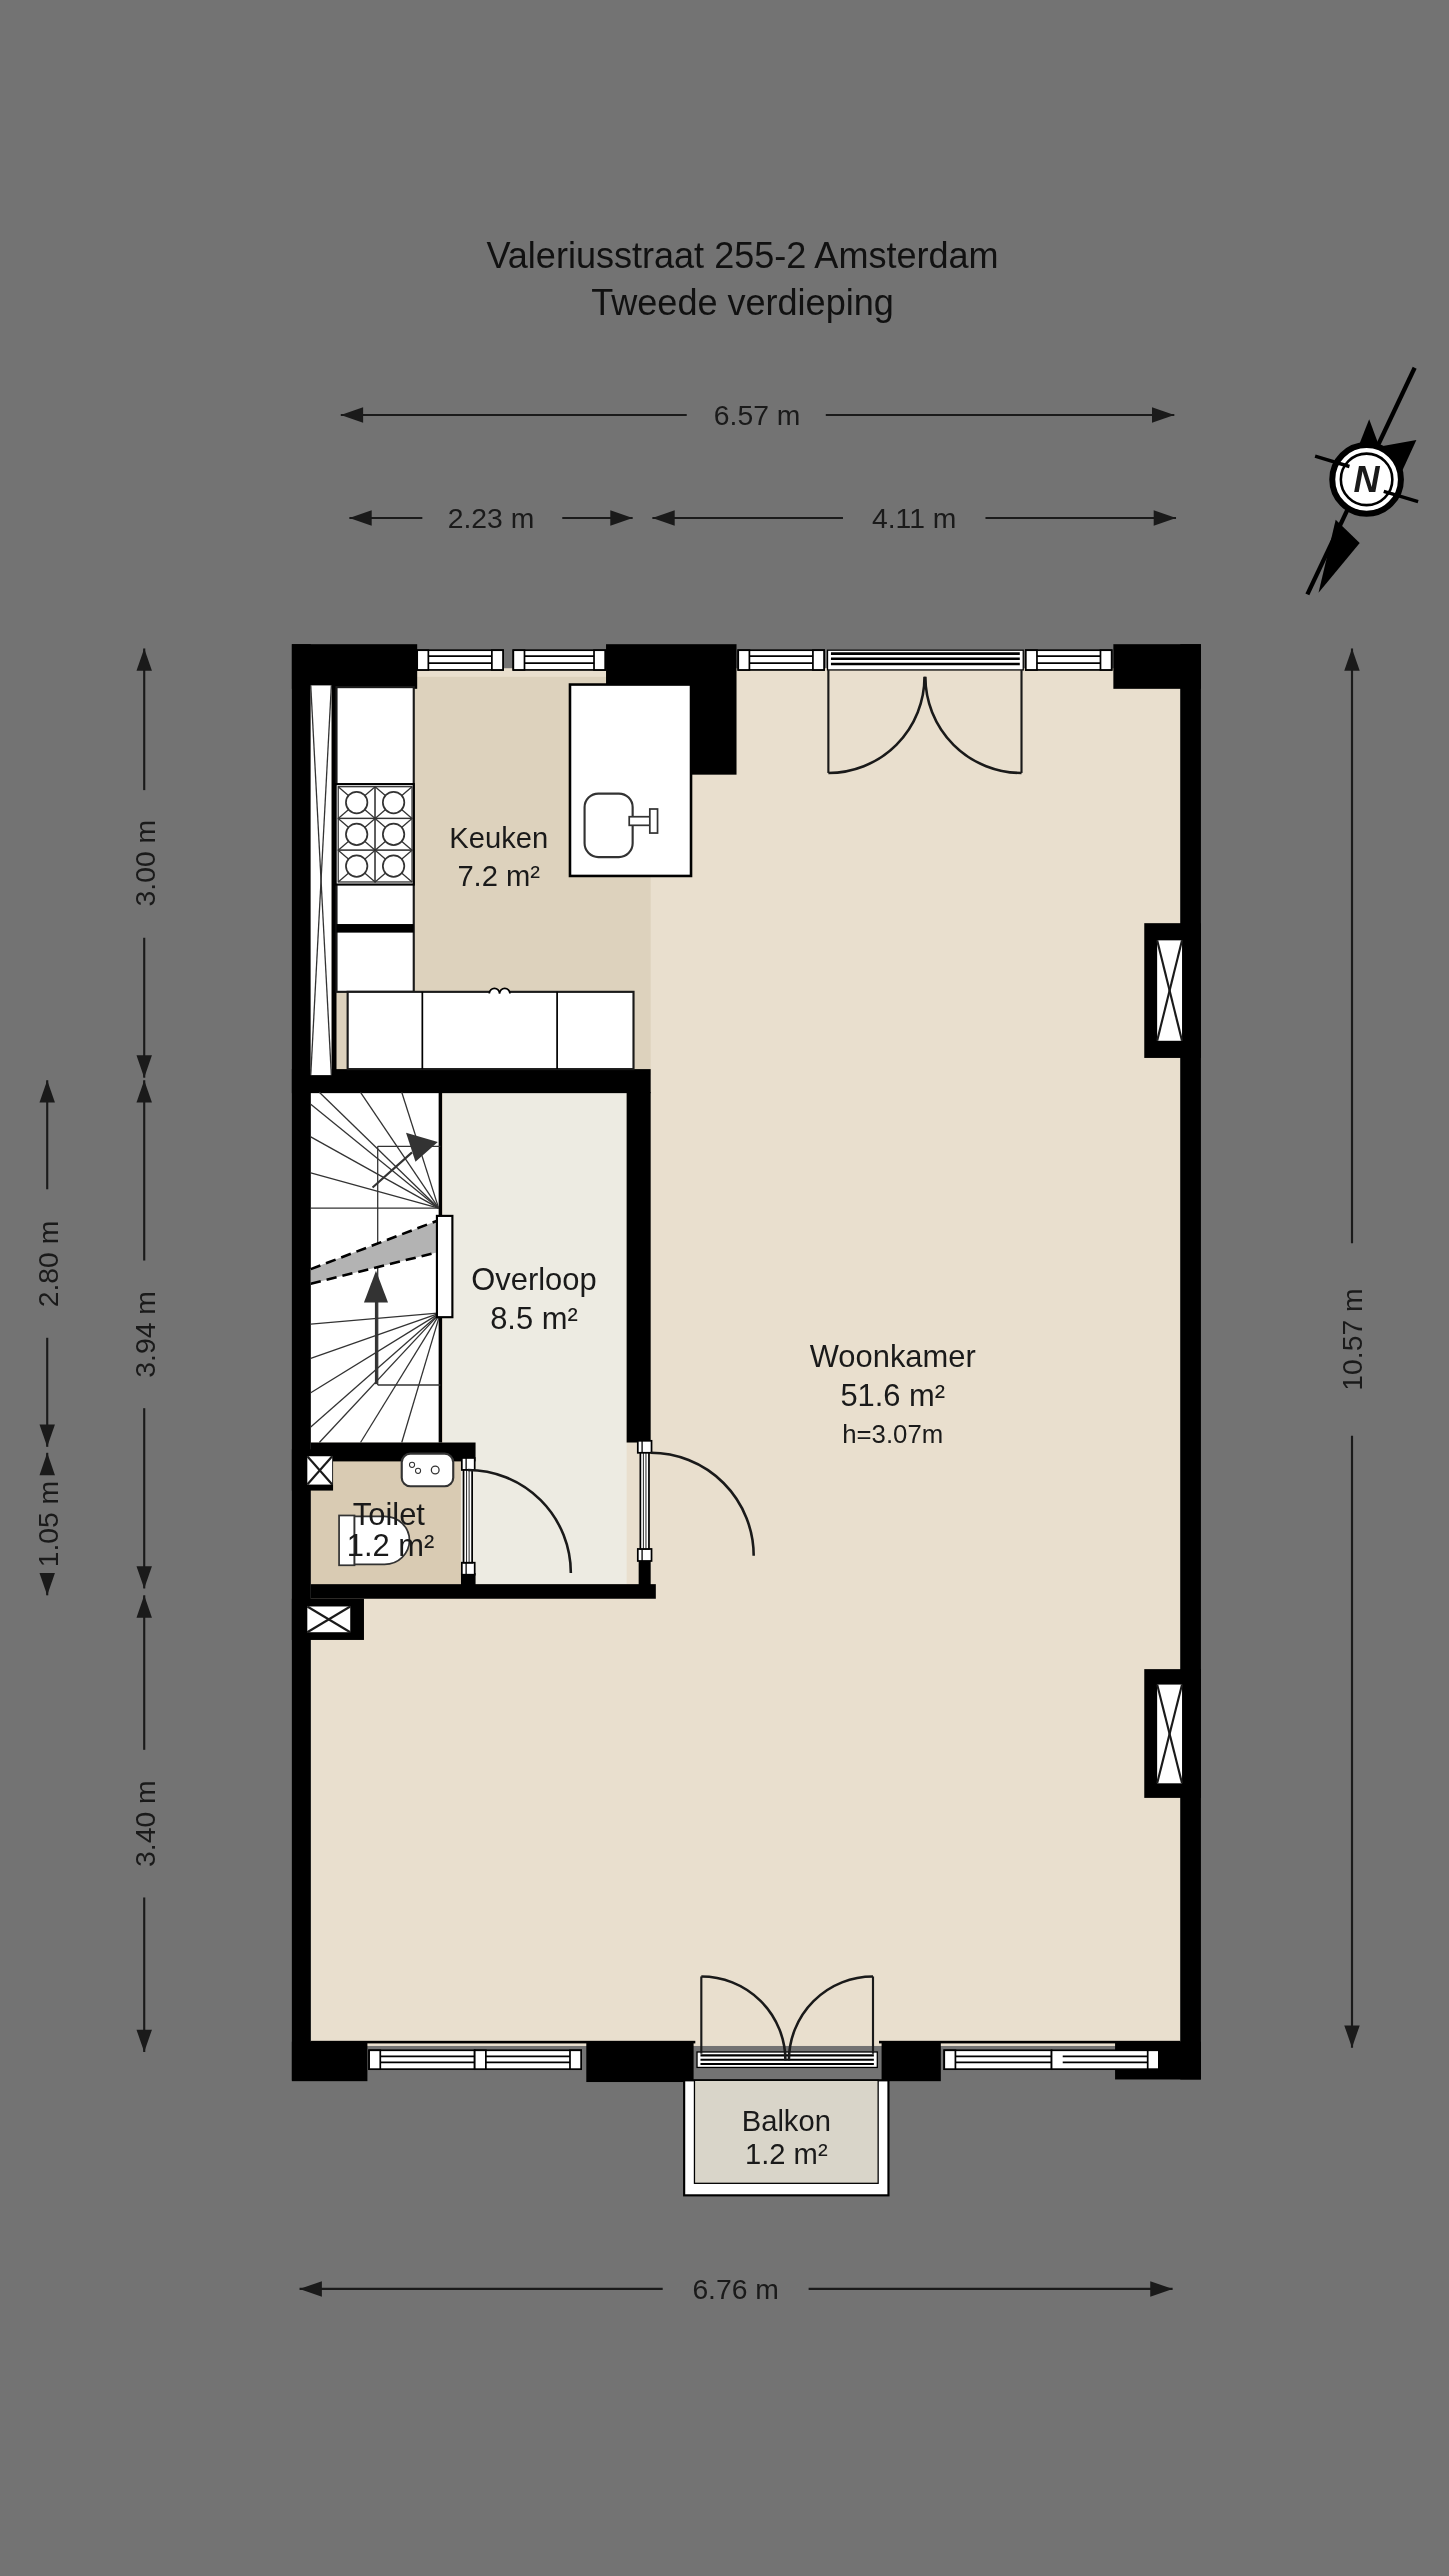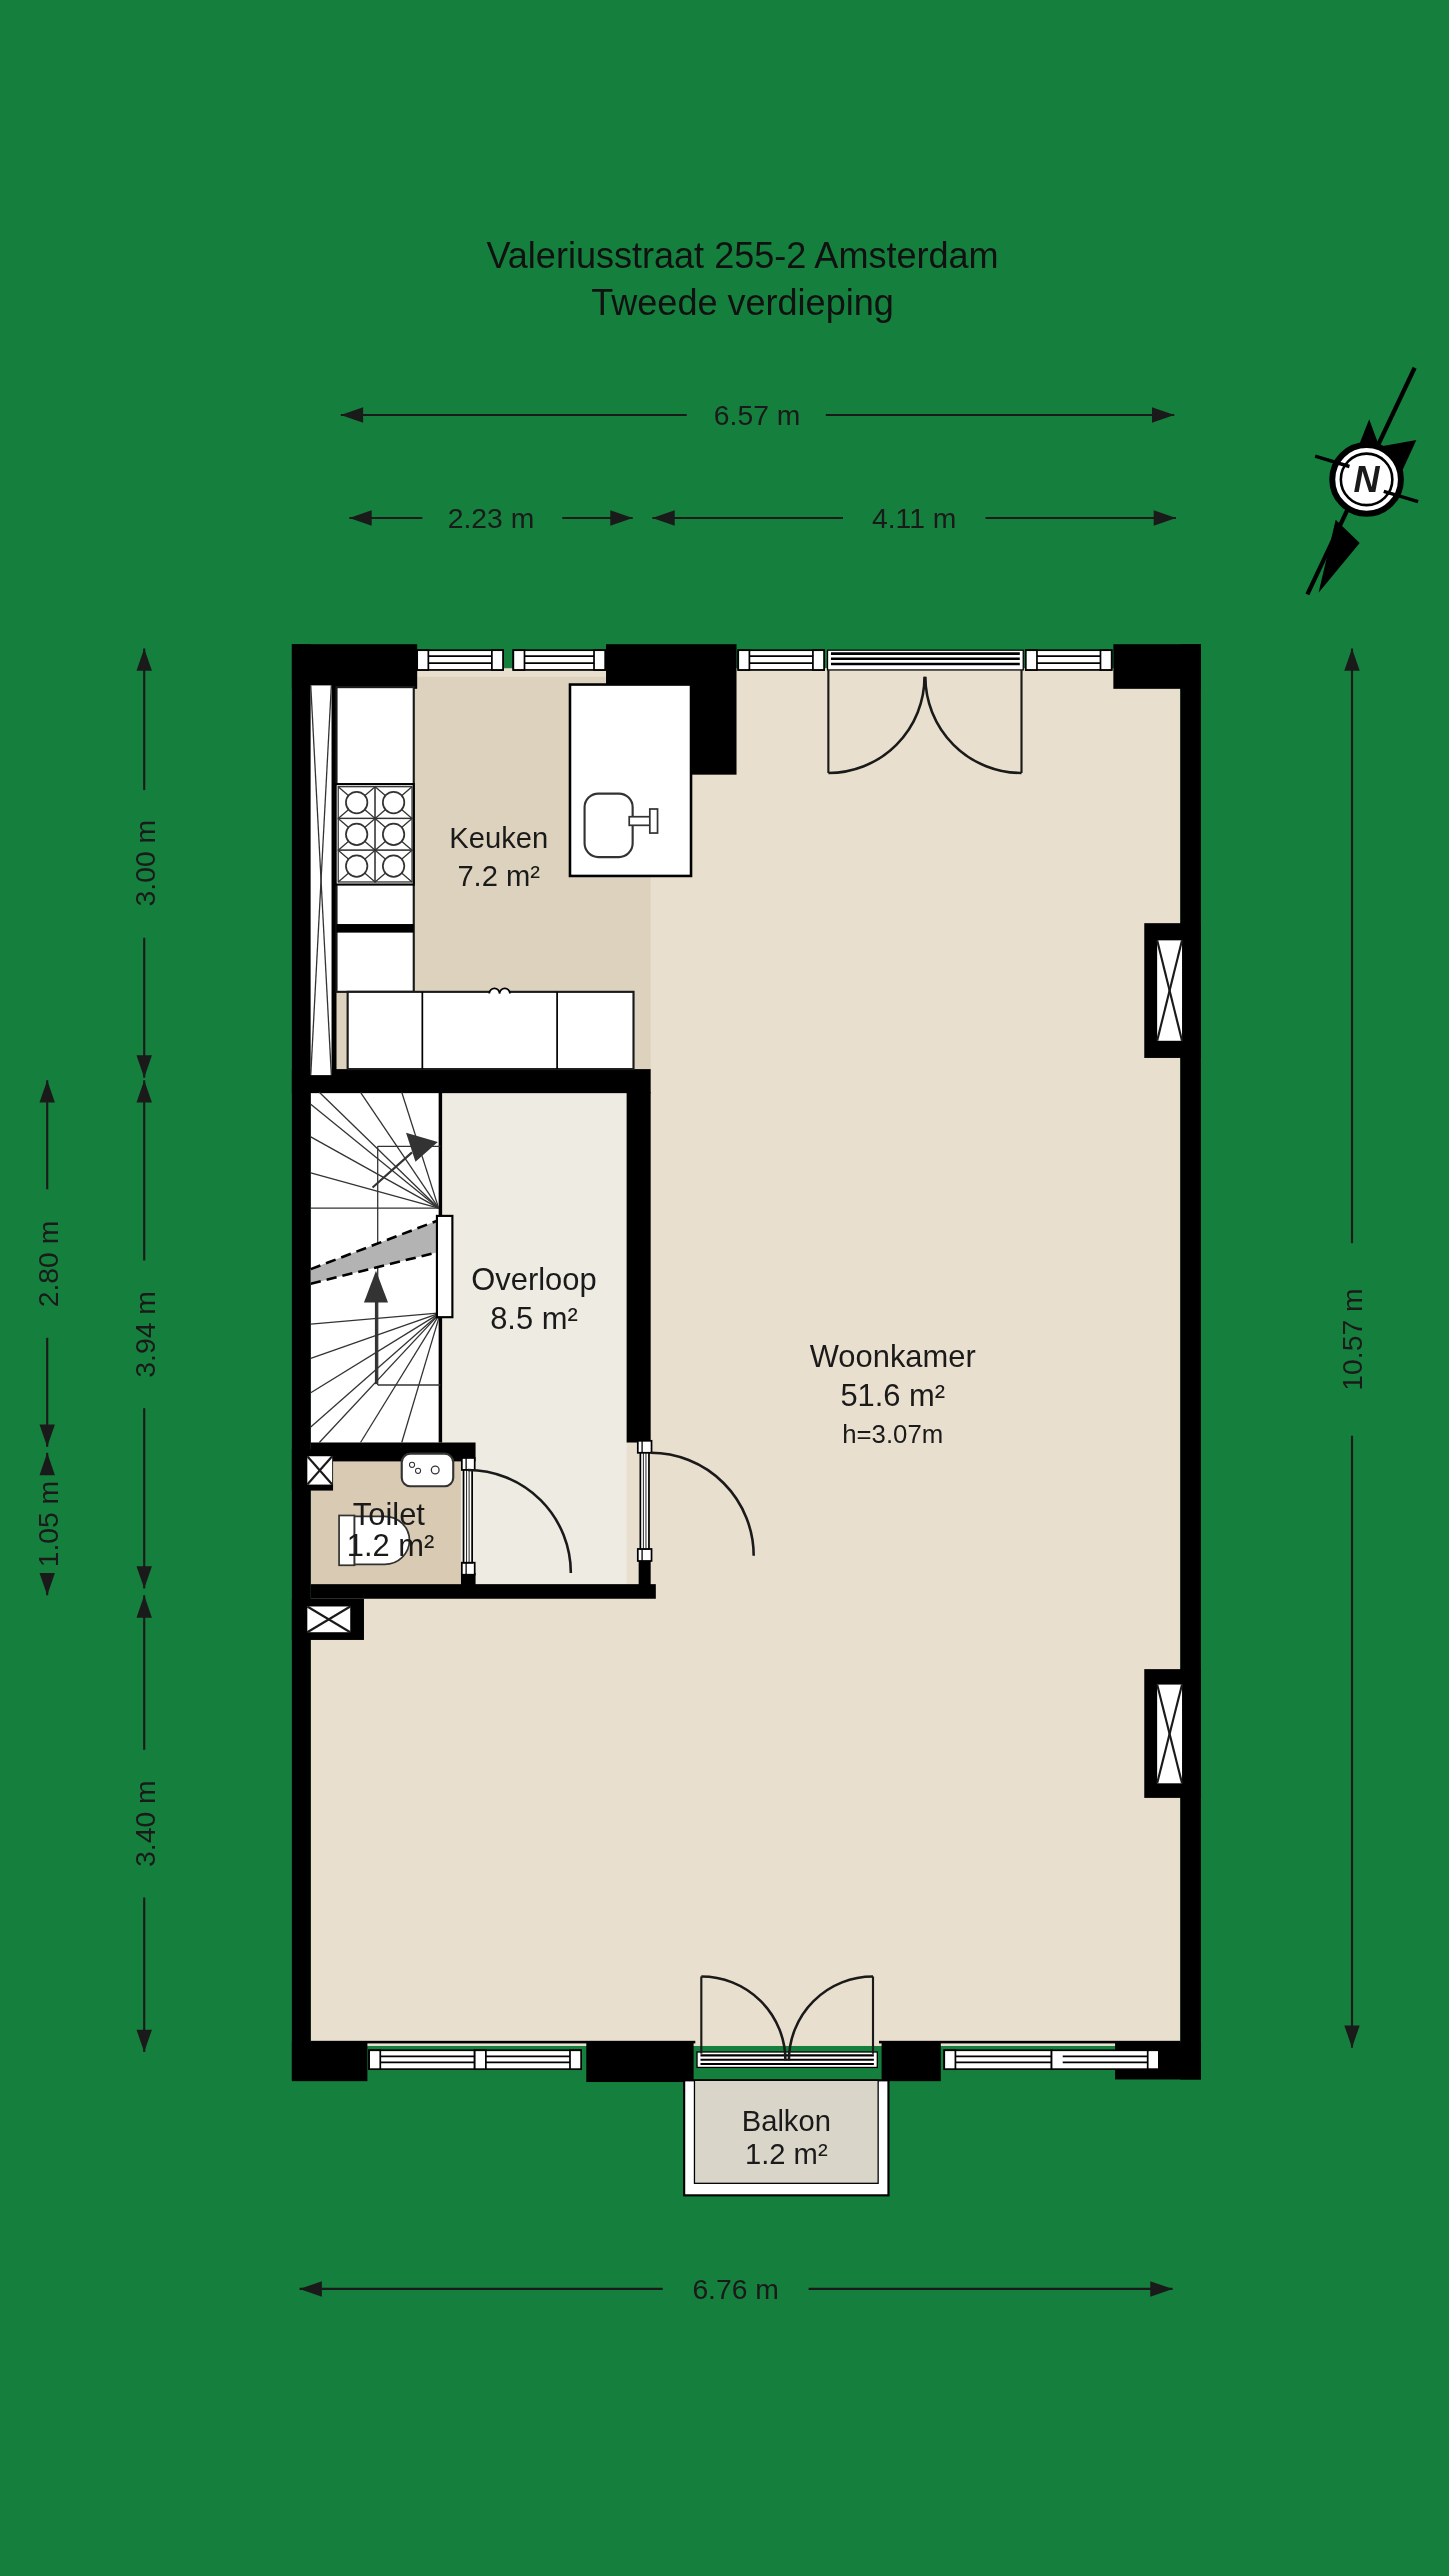--- a/index.html
+++ b/index.html
@@ -1,16 +1,16 @@
 <!DOCTYPE html>
 <html style="font-size:13.7px"><head>
 <meta charset="utf-8">
 <style>
   html,body{margin:0;padding:0;background:#fff;}
-  .page{position:relative;width:1449px;height:2576px;background:#15803d;overflow:hidden;
+  .page{position:relative;width:1449px;height:2576px;background:#737373;overflow:hidden;
         font-family:"Liberation Sans", sans-serif;}
   svg{position:absolute;left:0;top:0;}
   text{font-family:"Liberation Sans", sans-serif;fill:#1a1a1a;}
   .title{font-size:42px;fill:#111;}
   .room{font-size:36px;}
   .room-s{font-size:34px;}
   .sub{font-size:30px;}
   .dim{font-size:33px;}
   .north{font-size:42px;font-weight:bold;font-style:italic;}
   .wall{fill:#000;stroke:none;}

